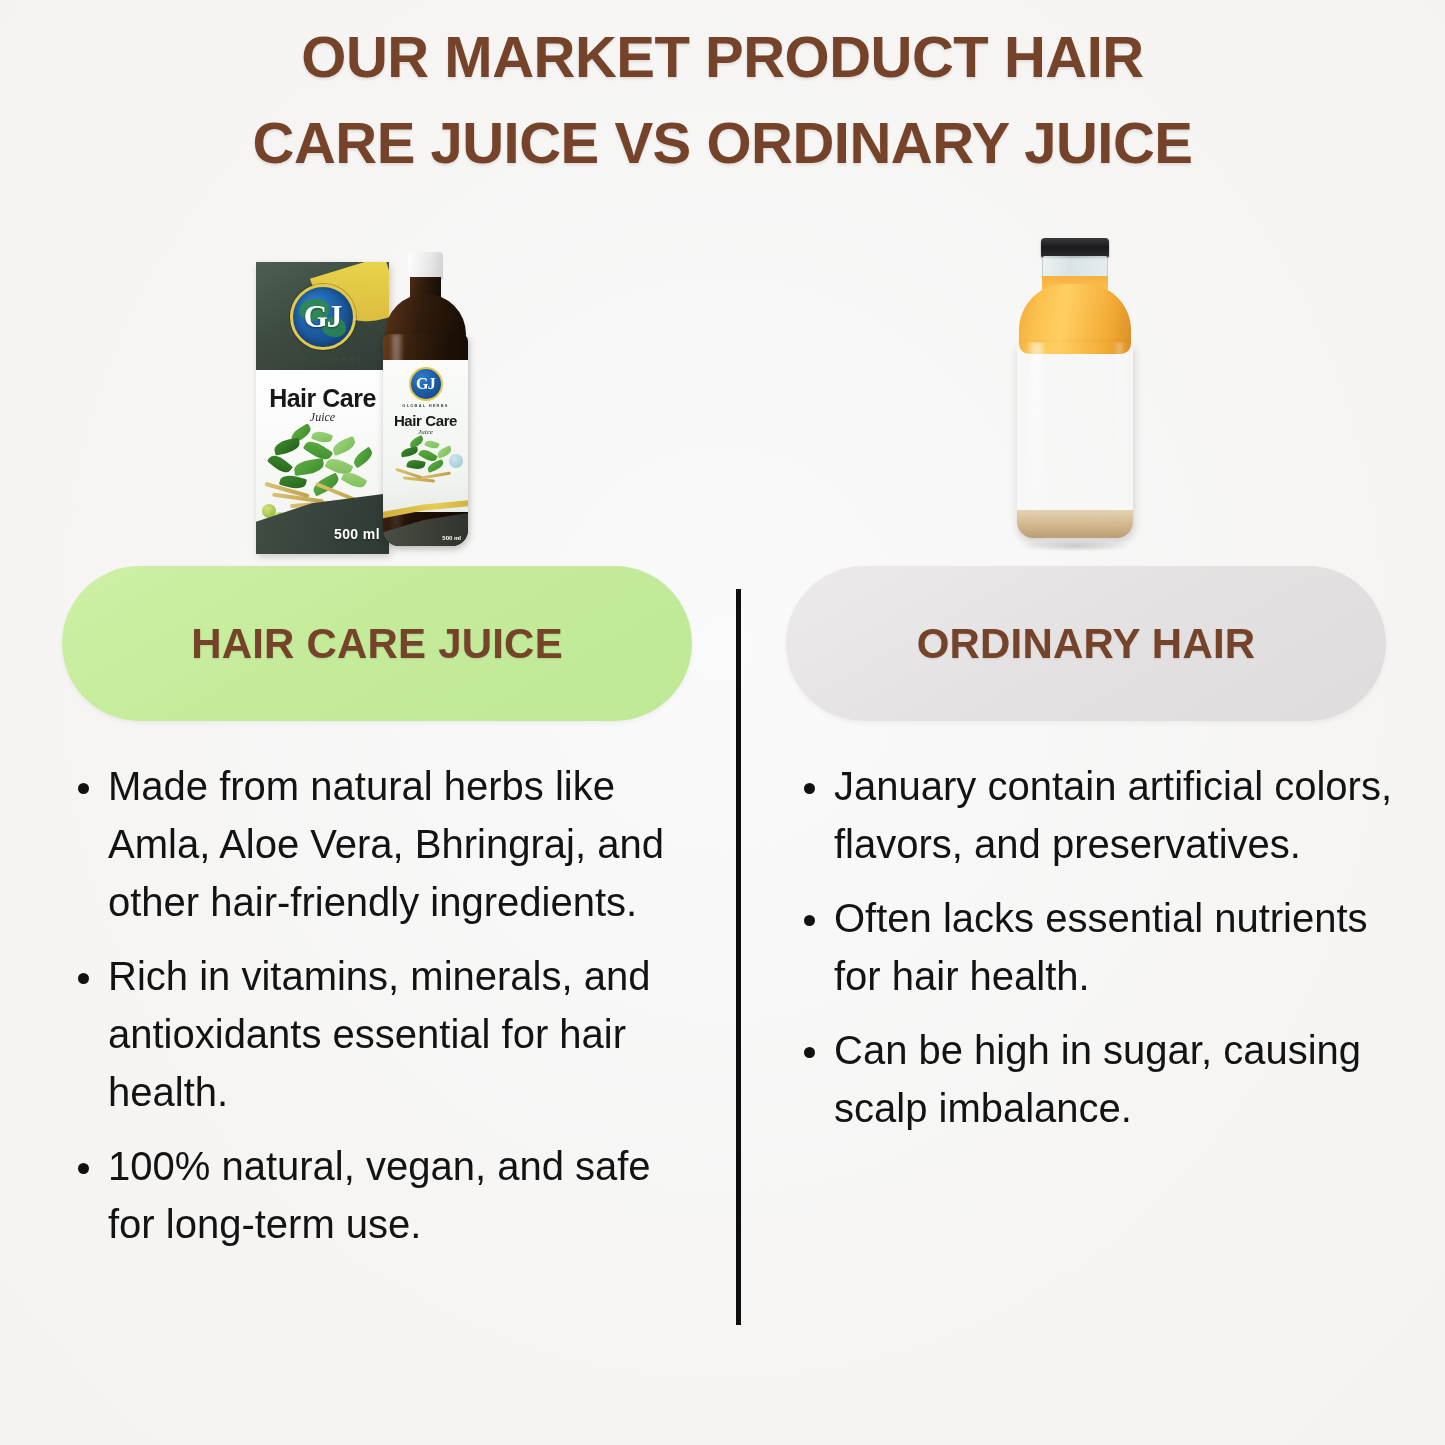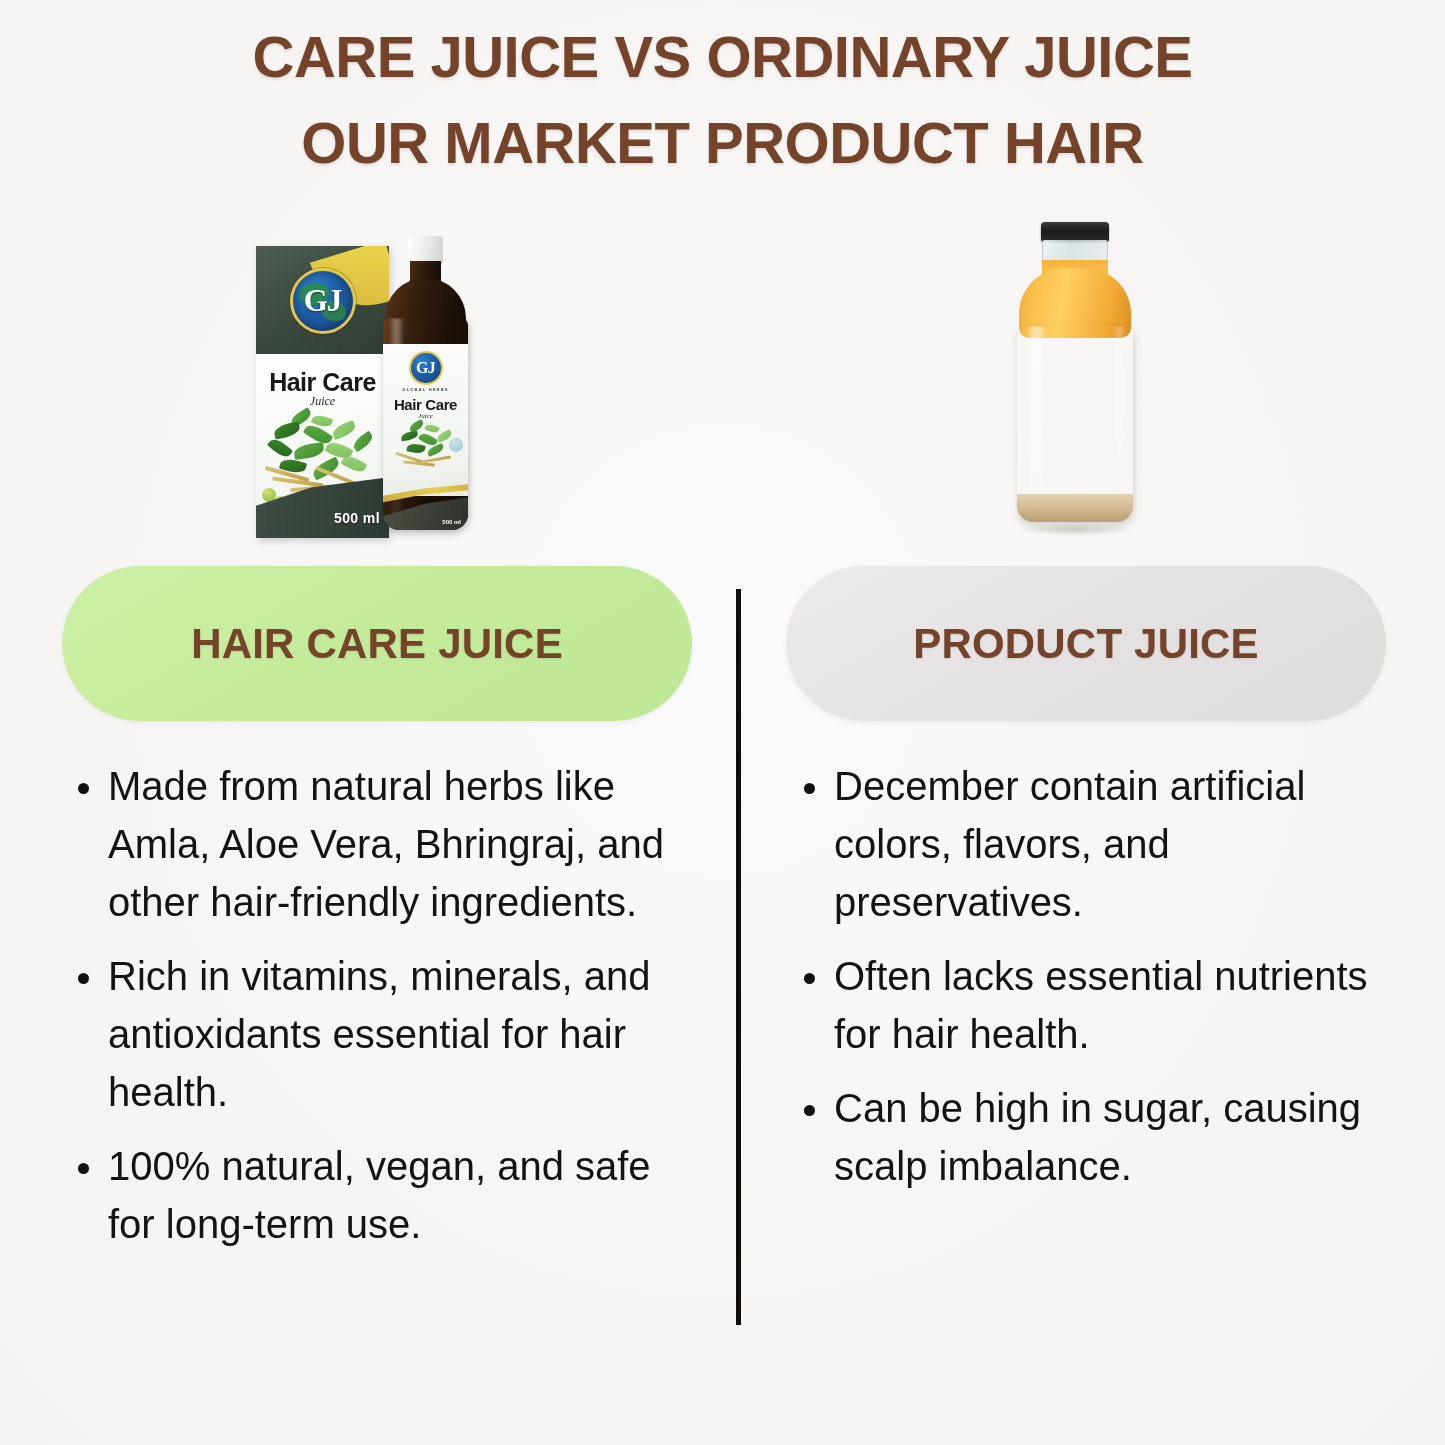--- a/index.html
+++ b/index.html
@@ -35,21 +35,21 @@
     line-height: 86px;
     letter-spacing: -0.5px;
     color: #74432a;
     white-space: nowrap;
     text-shadow: 0 2px 3px rgba(0,0,0,0.10);
   }
 
   
   .media-row {
     position: absolute;
-    top: 220px;
+    top: 236px;
     left: 0;
     width: 1329px;
     height: 330px;
   }
 
   
   .product-shot {
     position: absolute;
     left: 256px;
     top: 16px;
@@ -479,22 +479,22 @@
   }
   .col-right ul.bullets li { padding-left: 48px; }
   .col-right ul.bullets li:before { left: 18px; }
 </style>
 </head>
 <body>
 
 <div class="page">
 
   <div class="title-block">
+    <div class="title-line">OUR MARKET PRODUCT HAIR</div>
     <div class="title-line">CARE JUICE VS ORDINARY JUICE</div>
-    <div class="title-line">OUR MARKET PRODUCT HAIR</div>
   </div>
 
   <div class="media-row">
 
     <div class="product-shot">
 
       <div class="carton">
         <div class="carton-top"></div>
         <div class="carton-body"></div>
 
@@ -598,22 +598,22 @@
     </div>
     <ul class="bullets">
       <li>Made from natural herbs like Amla, Aloe Vera, Bhringraj, and other hair-friendly ingredients.</li>
       <li>Rich in vitamins, minerals, and antioxidants essential for hair health.</li>
       <li>100% natural, vegan, and safe for long-term use.</li>
     </ul>
   </div>
 
   <div class="col col-right">
     <div class="pill pill-gray">
-      <span class="pill-label">PRODUCT JUICE</span>
+      <span class="pill-label">ORDINARY HAIR</span>
     </div>
     <ul class="bullets">
-      <li>December contain artificial colors, flavors, and preservatives.</li>
+      <li>January contain artificial colors, flavors, and preservatives.</li>
       <li>Often lacks essential nutrients for hair health.</li>
       <li>Can be high in sugar, causing scalp imbalance.</li>
     </ul>
   </div>
 
 </div>
 
 </body></html>

